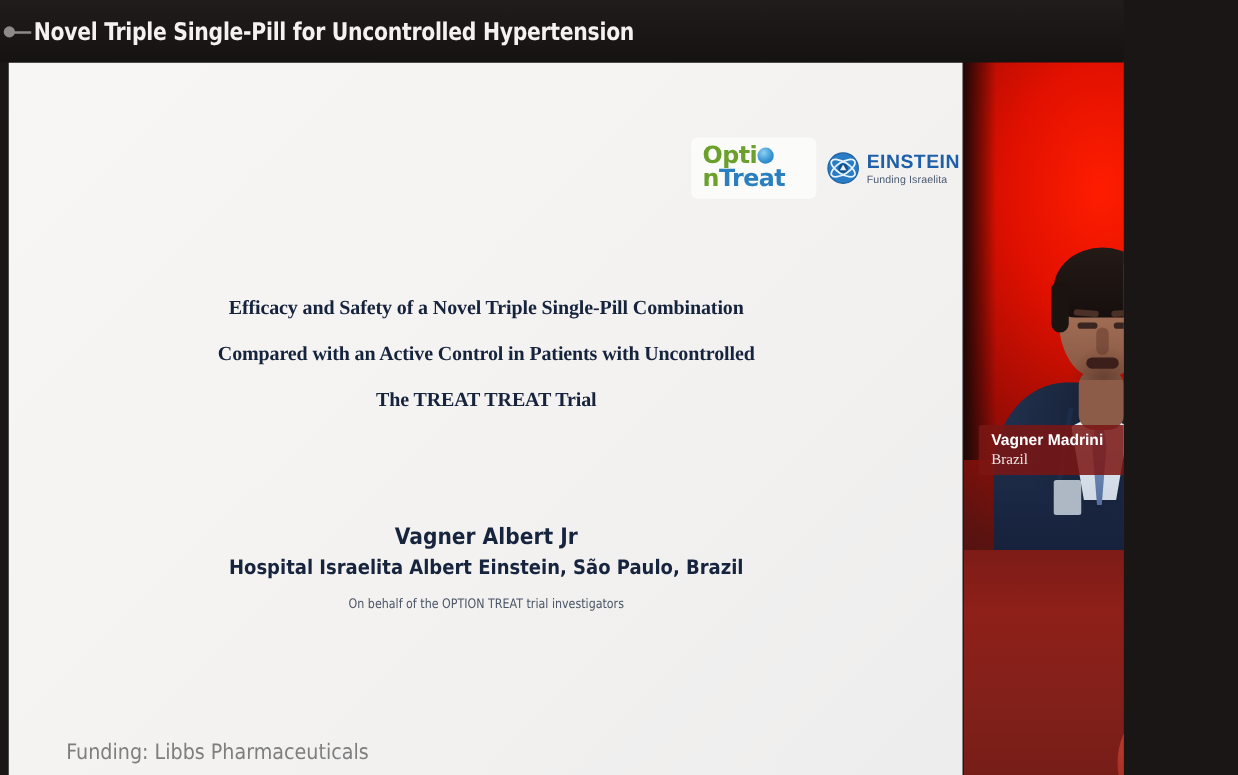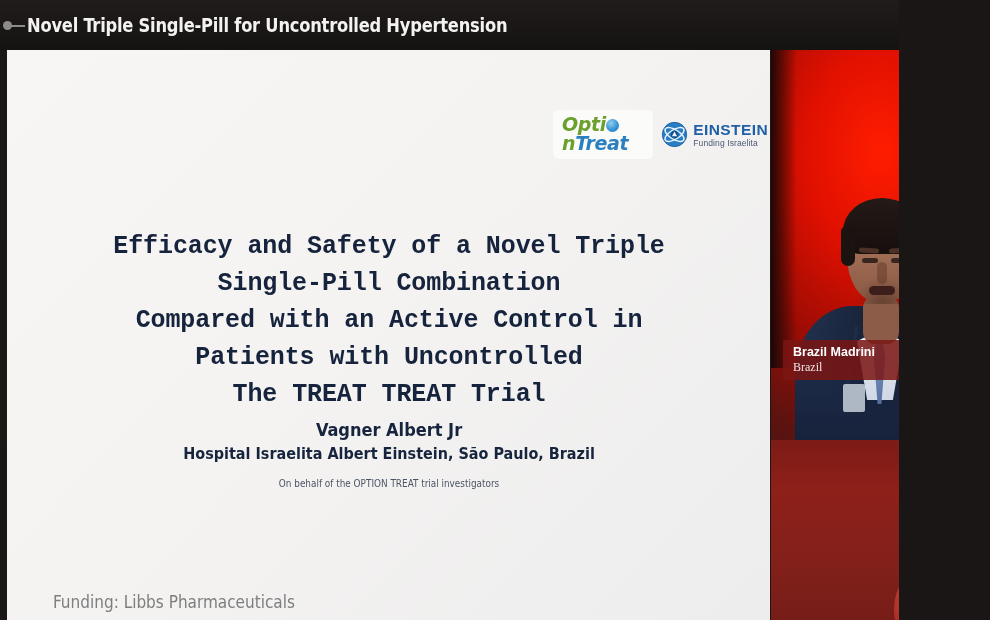--- a/index.html
+++ b/index.html
@@ -223,21 +223,20 @@
     display: flex;
     align-items: center;
     gap: 8px;
   }
   .logo-option {
     background: #fbfbfa;
     border-radius: 5px;
     padding: 5px 9px 6px 9px;
     display: flex;
     align-items: flex-end;
-    font-style: italic;
   }
   .lo-text {
     font-size: 19px;
     font-weight: bold;
     letter-spacing: -0.4px;
     line-height: 19px;
     font-family: "DejaVu Sans", sans-serif;
   }
   .lo-g { color: #6aa02b; }
   .lo-b { color: #2a7fc0; }
@@ -269,25 +268,25 @@
     margin-top: 2px;
     font-family: "Liberation Sans", sans-serif;
   }
 
   .slide-title {
     position: absolute;
     left: 62px; top: 178px;
     width: 640px;
     text-align: center;
     color: #16233c;
-    font-size: 25px;
+    font-size: 16px;
     font-weight: bold;
     line-height: 37px;
     letter-spacing: -0.1px;
-    font-family: Liberation Mono, monospace;
+    font-family: Liberation Serif, serif;
   }
   .slide-title .ln2 { display:block; }
 
   .presenter {
     position: absolute;
     left: 82px; top: 367px;
     width: 600px;
     text-align: center;
   }
   .pres-name {
@@ -354,21 +353,21 @@
     <div class="spk spk-hair-side-l"></div>
     <div class="spk spk-hair-side-r"></div>
     <div class="spk spk-brow-l"></div>
     <div class="spk spk-brow-r"></div>
     <div class="spk spk-eye-l"></div>
     <div class="spk spk-eye-r"></div>
     <div class="spk spk-nose"></div>
     <div class="spk spk-mouth"></div>
 
     <div class="nameplate">
-      <div class="np-name">Brazil Madrini</div>
+      <div class="np-name">Vagner Madrini</div>
       <div class="np-country">Brazil</div>
     </div>
 
     <div class="video-lower"></div>
     <div class="globe"></div>
   </div>
 
   <div class="slide">
 
     <div class="logos">

